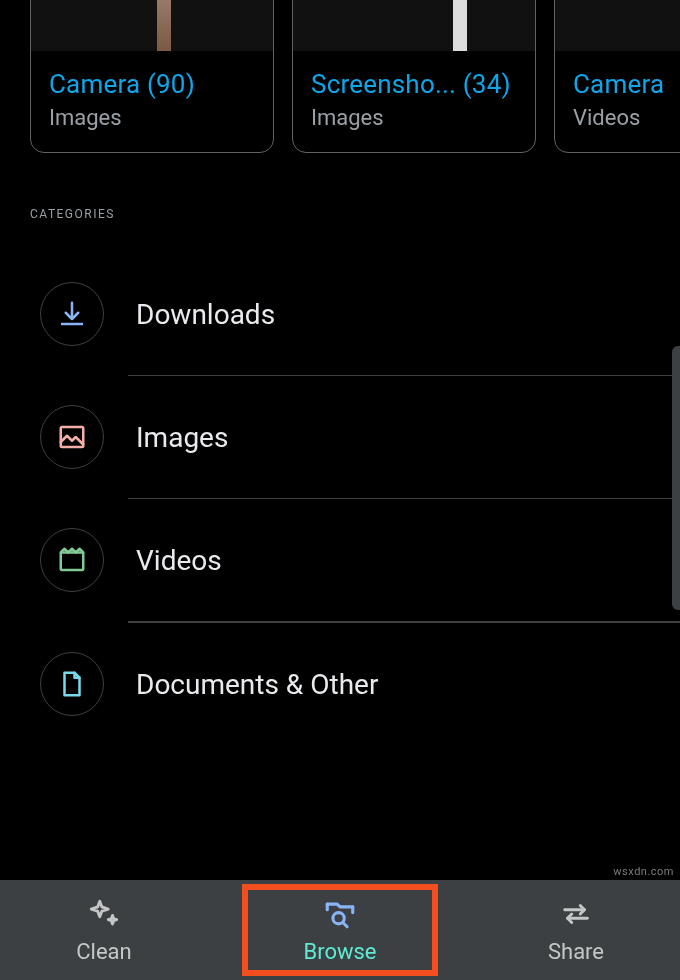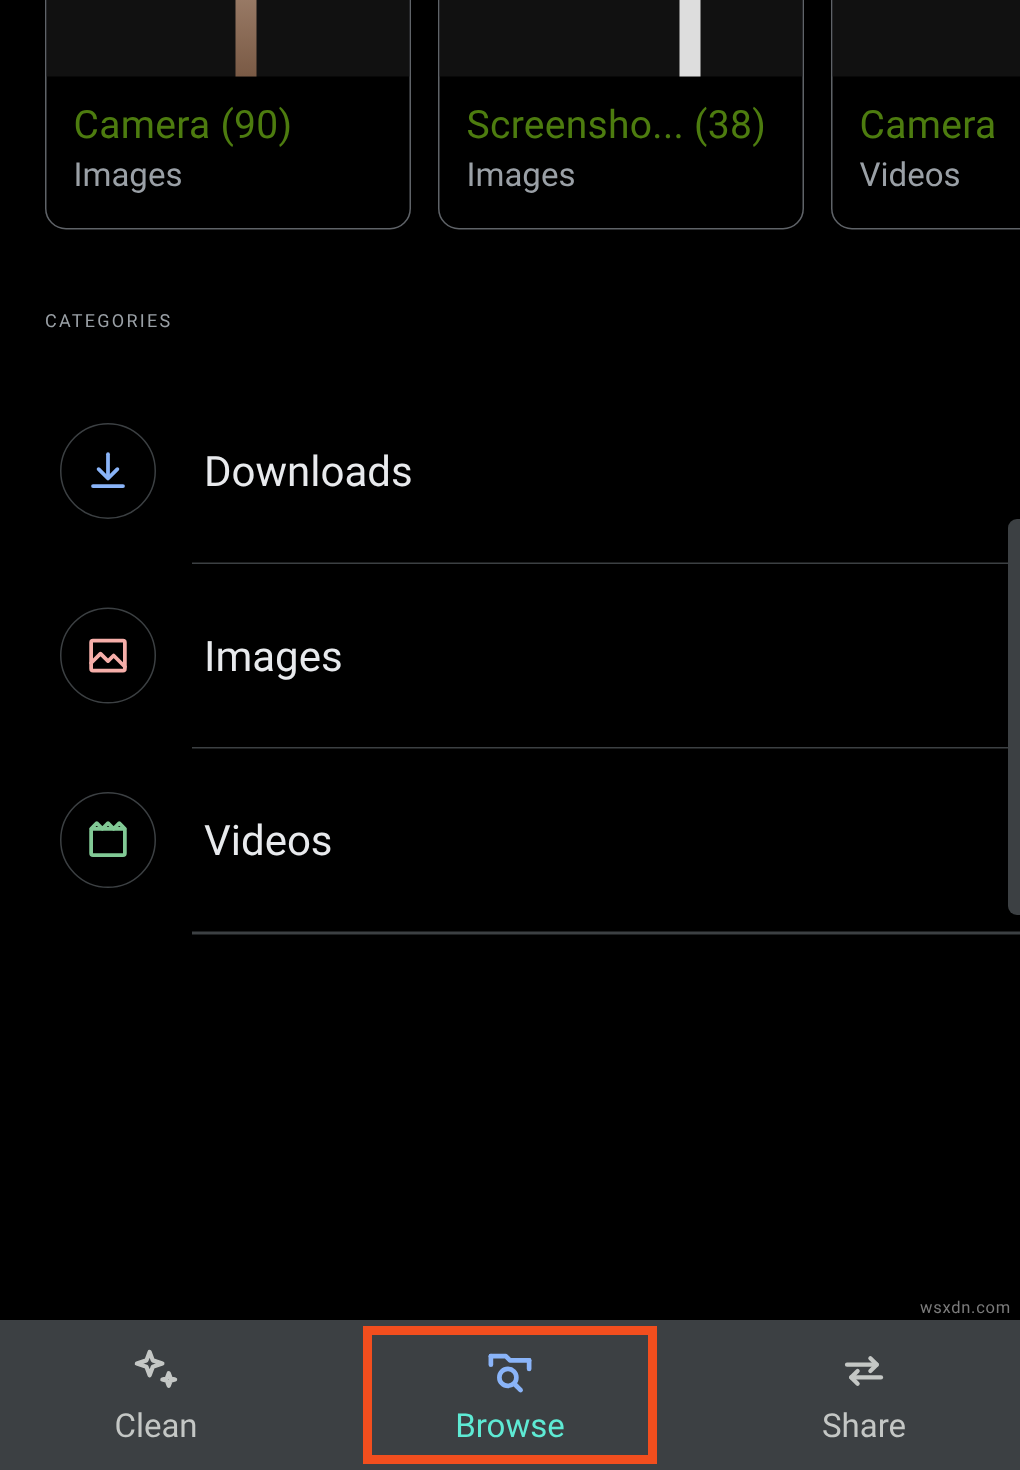--- a/index.html
+++ b/index.html
@@ -39,21 +39,21 @@
       height: 100%;
       background: linear-gradient(#b49783, #7a5a45);
     }
     .card-0 .strip { right: 42%; }
     .card-1 .strip { right: 28%; background: #ddd; }
     .card-label {
       padding: 18px 18px 22px;
     }
     .card-title {
       font-size: 26px;
-      color: #4d7c0f;
+      color: #0ea5e9;
       letter-spacing: 0.2px;
       white-space: nowrap;
     }
     .card-sub {
       font-size: 22px;
       color: #9aa0a6;
       margin-top: 6px;
     }
 
     
@@ -161,21 +161,21 @@
     <div class="card-label">
       <div class="card-title">Camera (90)</div>
       <div class="card-sub">Images</div>
     </div>
   </div>
   <div class="folder-card card-1">
     <div class="card-thumb">
         <div class="strip"></div>
       </div>
     <div class="card-label">
-      <div class="card-title">Screensho... (38)</div>
+      <div class="card-title">Screensho... (34)</div>
       <div class="card-sub">Images</div>
     </div>
   </div>
   <div class="folder-card card-2">
     <div class="card-thumb"></div>
     <div class="card-label">
       <div class="card-title">Camera</div>
       <div class="card-sub">Videos</div>
     </div>
   </div>
@@ -214,20 +214,29 @@
           <rect x="3" y="6" width="18" height="14" rx="1"></rect>
           <path d="M3 6l3-3 3 3 3-3 3 3 3-3 3 3"></path>
         </svg>
     </span>
     <span class="cat-label">Videos</span>
   </div>
   <div class="cat-divider"></div>
 
   <div class="cat-divider"></div>
 
+  <div class="cat-item">
+    <span class="cat-icon-circle">
+      <svg viewBox="0 0 24 24" fill="none" stroke="#78d9ec" stroke-width="2" stroke-linecap="round" stroke-linejoin="round">
+          <path d="M6 3h8l4 4v14H6z"></path>
+          <path d="M14 3v4h4"></path>
+        </svg>
+    </span>
+    <span class="cat-label">Documents &amp; Other</span>
+  </div>
 
 </div>
 
 <div class="scroll-hint"></div>
 
 <div class="bottom-nav">
   <div class="nav-btn">
     <span>
       <svg viewBox="0 0 24 24" fill="none" stroke="#c4c7c5" stroke-width="2" stroke-linecap="round" stroke-linejoin="round">
           <path d="M9 3l1.5 4L15 8.5 10.5 10 9 14l-1.5-4L3 8.5 7.5 7 9 3z"></path>

